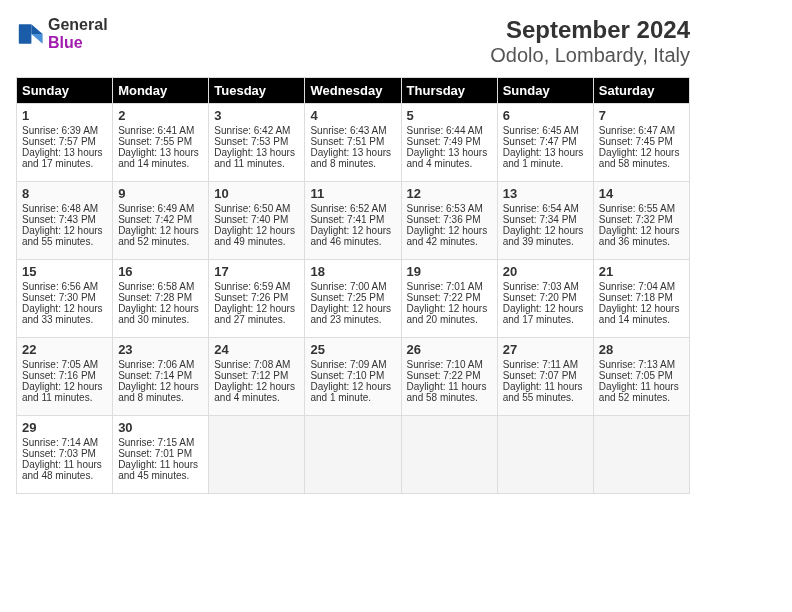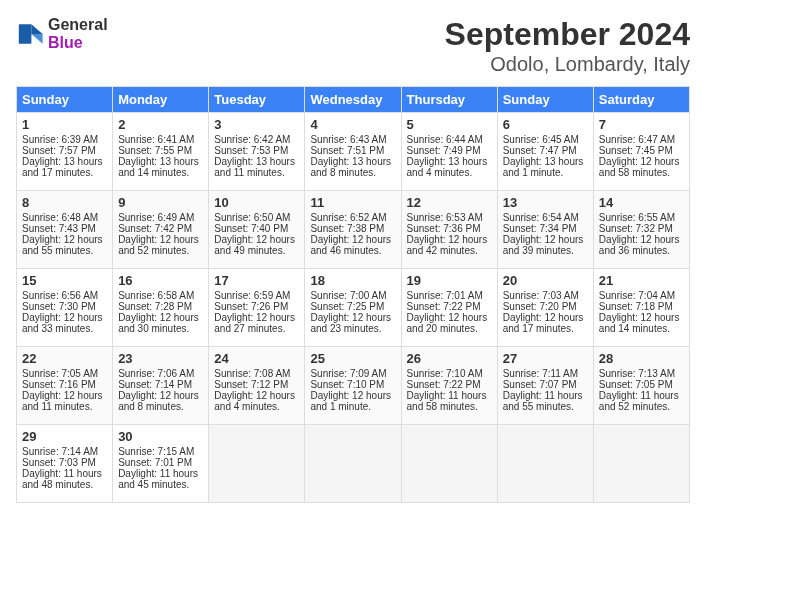--- a/index.html
+++ b/index.html
@@ -26,35 +26,35 @@
       gap: 4px;
     }
     .logo-icon {
       width: 28px;
       height: 28px;
     }
     .title-area {
       text-align: right;
     }
     .month-title {
-      font-size: 32px;
+      font-size: 24px;
       font-weight: bold;
       color: #333;
     }
     .location {
       font-size: 20px;
       color: #555;
     }
     table {
       width: 100%;
       border-collapse: collapse;
       table-layout: fixed;
     }
     th {
-      background: #3b82f6;
+      background: #000000;
       color: #fff;
       text-align: left;
       padding: 5px 5px;
       font-size: 13px;
       border: 1px solid #ddd;
     }
     td {
       vertical-align: top;
       border: 1px solid #ddd;
       padding: 4px 5px;
@@ -117,21 +117,21 @@
           <td><span class="day-num">3</span><span>Sunrise: 6:42 AM</span><br><span>Sunset: 7:53 PM</span><br><span>Daylight: 13 hours and 11 minutes.</span></td>
           <td><span class="day-num">4</span><span>Sunrise: 6:43 AM</span><br><span>Sunset: 7:51 PM</span><br><span>Daylight: 13 hours and 8 minutes.</span></td>
           <td><span class="day-num">5</span><span>Sunrise: 6:44 AM</span><br><span>Sunset: 7:49 PM</span><br><span>Daylight: 13 hours and 4 minutes.</span></td>
           <td><span class="day-num">6</span><span>Sunrise: 6:45 AM</span><br><span>Sunset: 7:47 PM</span><br><span>Daylight: 13 hours and 1 minute.</span></td>
           <td><span class="day-num">7</span><span>Sunrise: 6:47 AM</span><br><span>Sunset: 7:45 PM</span><br><span>Daylight: 12 hours and 58 minutes.</span></td>
         </tr>
         <tr>
           <td><span class="day-num">8</span><span>Sunrise: 6:48 AM</span><br><span>Sunset: 7:43 PM</span><br><span>Daylight: 12 hours and 55 minutes.</span></td>
           <td><span class="day-num">9</span><span>Sunrise: 6:49 AM</span><br><span>Sunset: 7:42 PM</span><br><span>Daylight: 12 hours and 52 minutes.</span></td>
           <td><span class="day-num">10</span><span>Sunrise: 6:50 AM</span><br><span>Sunset: 7:40 PM</span><br><span>Daylight: 12 hours and 49 minutes.</span></td>
-          <td><span class="day-num">11</span><span>Sunrise: 6:52 AM</span><br><span>Sunset: 7:38 PM</span><br><span>Daylight: 12 hours and 46 minutes.</span></td>
+          <td><span class="day-num">11</span><span>Sunrise: 6:52 AM</span><br><span>Sunset: 7:41 PM</span><br><span>Daylight: 12 hours and 46 minutes.</span></td>
           <td><span class="day-num">12</span><span>Sunrise: 6:53 AM</span><br><span>Sunset: 7:36 PM</span><br><span>Daylight: 12 hours and 42 minutes.</span></td>
           <td><span class="day-num">13</span><span>Sunrise: 6:54 AM</span><br><span>Sunset: 7:34 PM</span><br><span>Daylight: 12 hours and 39 minutes.</span></td>
           <td><span class="day-num">14</span><span>Sunrise: 6:55 AM</span><br><span>Sunset: 7:32 PM</span><br><span>Daylight: 12 hours and 36 minutes.</span></td>
         </tr>
         <tr>
           <td><span class="day-num">15</span><span>Sunrise: 6:56 AM</span><br><span>Sunset: 7:30 PM</span><br><span>Daylight: 12 hours and 33 minutes.</span></td>
           <td><span class="day-num">16</span><span>Sunrise: 6:58 AM</span><br><span>Sunset: 7:28 PM</span><br><span>Daylight: 12 hours and 30 minutes.</span></td>
           <td><span class="day-num">17</span><span>Sunrise: 6:59 AM</span><br><span>Sunset: 7:26 PM</span><br><span>Daylight: 12 hours and 27 minutes.</span></td>
           <td><span class="day-num">18</span><span>Sunrise: 7:00 AM</span><br><span>Sunset: 7:25 PM</span><br><span>Daylight: 12 hours and 23 minutes.</span></td>
           <td><span class="day-num">19</span><span>Sunrise: 7:01 AM</span><br><span>Sunset: 7:22 PM</span><br><span>Daylight: 12 hours and 20 minutes.</span></td>

